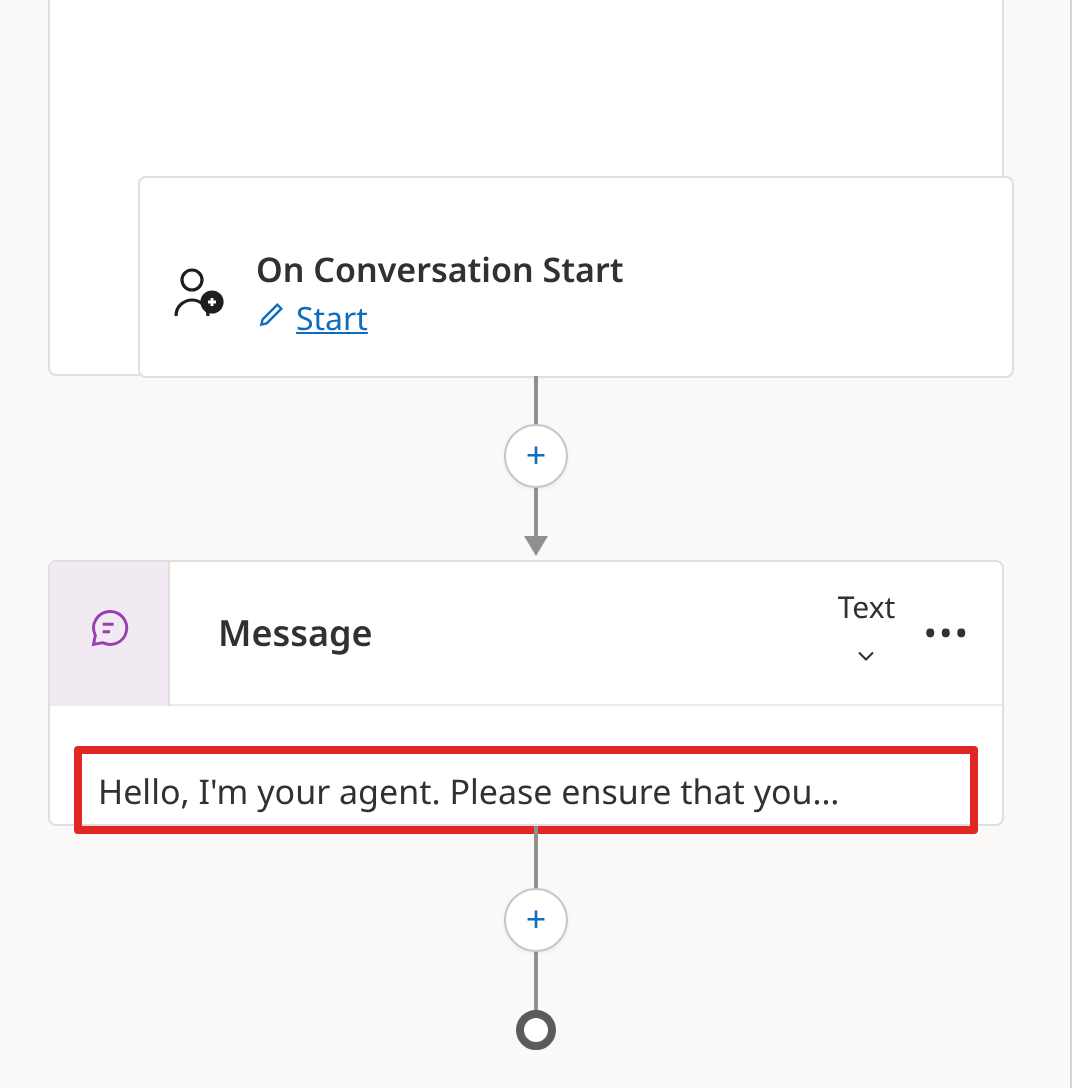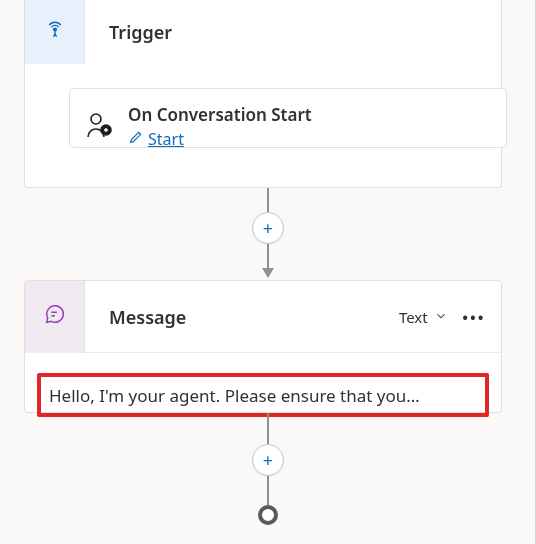--- a/index.html
+++ b/index.html
@@ -24,21 +24,21 @@
   .trigger-icon-box{
     width:60px;height:64px;background:#e8f1fb;
     display:flex;align-items:center;justify-content:center;
     border-right:1px solid #e1dfdd;
   }
   .trigger-title{
     padding-left:24px;font-size:18px;font-weight:600;color:#323130;
   }
 
   .convo-card{
-    position:absolute;left:44px;top:88px;width:438px;height:60px;
+    position:absolute;left:44px;top:88px;width:438px;height:101px;
     background:#fff;border:1px solid #e1dfdd;border-radius:4px;
     display:flex;align-items:center;padding:16px 12px 0 8px;
   }
   .convo-icon{
     width:42px;height:42px;display:flex;align-items:center;justify-content:center;
     margin-right:8px;
   }
   .convo-text{display:flex;flex-direction:column;gap:2px;}
   .convo-title{font-size:17px;font-weight:600;color:#323130;}
   .edit-link{
@@ -58,21 +58,21 @@
   .message-icon-box{
     width:60px;height:72px;background:#f2eaf3;
     display:flex;align-items:center;justify-content:center;
     border-right:1px solid #e1dfdd;border-radius:4px 0 0 0;
   }
   .message-title{
     padding-left:24px;font-size:18px;font-weight:600;color:#323130;flex:1;
   }
   .message-actions{display:flex;align-items:center;gap:10px;padding-right:12px;}
   .text-type{
-    display:flex;align-items:center;gap:6px;font-size:15px;color:#323130;cursor:pointer;
+    display:flex;align-items:center;gap:6px;font-size:15px;color:#323130;cursor:pointer;flex-direction:column;
   }
   .ellipsis{font-size:18px;color:#323130;letter-spacing:1px;cursor:pointer;padding:0 4px;}
   .message-body{
     margin:20px 12px;height:44px;
     border:4px solid #e02726;border-radius:2px;
     display:flex;align-items:center;padding:0 8px;
     color:#323130;font-size:17px;white-space:nowrap;overflow:hidden;
   }
 
   
@@ -100,34 +100,20 @@
   }
 
   .right-edge{position:absolute;right:0;top:0;width:1px;height:100%;background:#d6d4d2;}
 </style>
 </head>
 <body>
 
 <div class="canvas">
 
   <div class="trigger-card">
-    <div class="trigger-header">
-      <div class="trigger-icon-box">
-        <span>
-          <svg width="20" height="20" viewBox="0 0 24 24" fill="none" stroke="#0f6cbd" stroke-width="1.6">
-            <path d="M5 6a9 9 0 0 1 14 0"></path>
-            <path d="M7.5 8.5a6 6 0 0 1 9 0"></path>
-            <circle cx="12" cy="11.5" r="1.7" fill="#0f6cbd"></circle>
-            <path d="M12 13.5v6"></path>
-            <path d="M10 20l2-3 2 3" fill="none"></path>
-          </svg>
-        </span>
-      </div>
-      <div class="trigger-title">Trigger</div>
-    </div>
 
     <div class="convo-card">
       <div class="convo-icon">
         <svg width="34" height="34" viewBox="0 0 34 34" fill="none" stroke="#201f1e" stroke-width="1.6">
           <circle cx="14" cy="10" r="5"></circle>
           <path d="M6 28c0-5 4-8 8-8s8 3 8 8"></path>
           <circle cx="24" cy="21" r="5" fill="#201f1e"></circle>
           <path d="M22 21h4M24 19v4" stroke="#fff" stroke-width="1.4"></path>
         </svg>
       </div>

